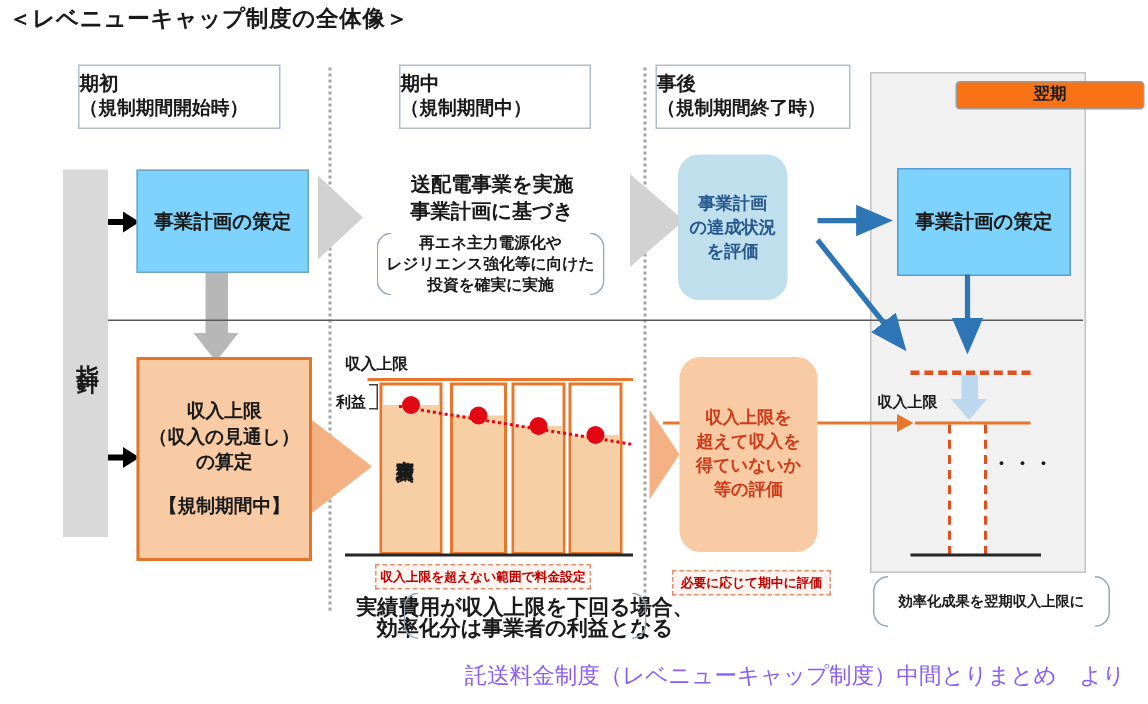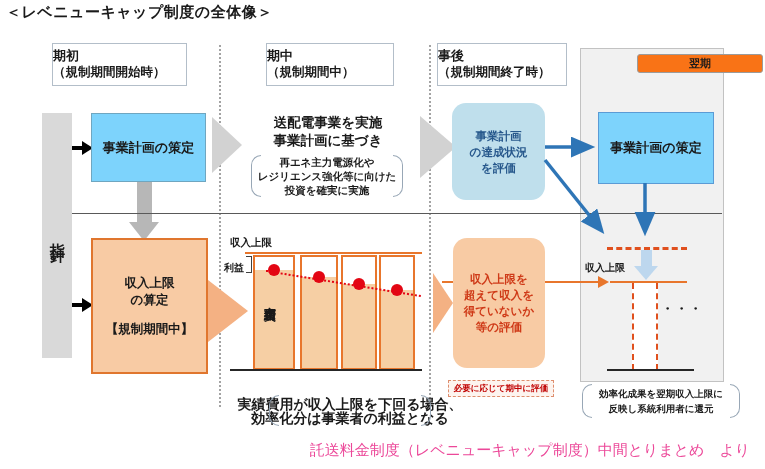--- a/index.html
+++ b/index.html
@@ -4,21 +4,21 @@
 <style>
   html,body{margin:0;padding:0;background:#fff;}
   #stage{position:relative;width:765px;height:469px;background:#fff;overflow:hidden;
          font-family:"Liberation Sans","DejaVu Sans",sans-serif;color:#1a1a1a;}
   .abs{position:absolute;}
   .ctr{display:flex;flex-direction:column;align-items:center;justify-content:center;text-align:center;}
   .nowrap{white-space:nowrap;}
 
   
   #title{left:6px;top:3px;font-size:15px;font-weight:bold;letter-spacing:.5px;text-align:center;}
-  #caption{left:300px;top:441px;width:460px;text-align:center;font-size:15px;color:#ec4899;}
+  #caption{left:300px;top:441px;width:460px;text-align:center;font-size:15px;color:#8b5cf6;}
 
   
   .hdr{background:#fff;border:1px solid #b3bec9;font-weight:bold;}
   .hdr .l1{font-size:13px;line-height:16px;padding-top:4px;}
   .hdr .l2{font-size:12.5px;line-height:17px;}
   #hdr1{left:52px;top:43px;width:133px;height:41px;}
   #hdr2{left:266px;top:43px;width:126px;height:41px;}
   #hdr3{left:437px;top:43px;width:128px;height:41px;}
 
   
@@ -41,21 +41,21 @@
          border-left:11px solid #000;z-index:2;}
 
   
   .bluebox{background:#7dd3fc;border:1.5px solid #6fa6c0;font-weight:bold;font-size:13px;z-index:2;}
   #plan1{left:91px;top:113px;width:113px;height:67px;}
   #plan4{left:598px;top:112px;width:114px;height:70px;border-color:#5b9bd5;z-index:2;}
   #capbox{left:91px;top:238px;width:113px;height:132px;background:#f8cba4;border:2px solid #e0762e;
           font-weight:bold;font-size:12.5px;line-height:17px;z-index:2;}
   #capbox .gap{height:12px;}
   .roundbox{border-radius:14px;font-weight:bold;font-size:11.5px;line-height:16px;z-index:2;}
-  #achieve{left:452px;top:103px;width:93px;height:97px;background:#bfdfec;color:#27588c;}
+  #achieve{left:452px;top:103px;width:73px;height:97px;background:#bfdfec;color:#27588c;}
   #revenue{left:453px;top:238px;width:92px;height:130px;background:#f8cba4;color:#cf3a18;}
 
   
   .chev{width:0;height:0;z-index:2;}
   #chevg1{left:212px;top:117px;border-top:28px solid transparent;border-bottom:28px solid transparent;border-left:30px solid #d2d2d2;}
   #chevg2{left:420px;top:116px;border-top:31px solid transparent;border-bottom:31px solid transparent;border-left:36px solid #d2d2d2;}
   #chevo1{left:208px;top:280px;border-top:31px solid transparent;border-bottom:31px solid transparent;border-left:40px solid #f4b183;}
   #chevo2{left:433px;top:273px;border-top:30px solid transparent;border-bottom:30px solid transparent;border-left:20px solid #f4b183;}
 
   
@@ -146,20 +146,21 @@
   <div class="abs bstem" style="left:72px;top:303px;width:10px;"></div>
   <div class="abs bhead" style="left:82px;top:298px;"></div>
 
   <div class="abs ctr bluebox" id="plan1">
     <span>事業計画の策定</span>
   </div>
   <div class="abs" id="gdstem"></div>
   <div class="abs" id="gdhead"></div>
   <div class="abs ctr" id="capbox">
     <div>収入上限</div>
+    <div>（収入の見通し）</div>
     <div>の算定</div>
     <div class="gap"></div>
     <div>【規制期間中】</div>
   </div>
 
   <div class="abs chev" id="chevg1"></div>
   <div class="abs chev" id="chevg2"></div>
   <div class="abs chev" id="chevo1"></div>
   <div class="abs chev" id="chevo2"></div>
 
@@ -191,20 +192,21 @@
         <div class="dot" style="bottom: 78px;"></div>
       </div>
       <div class="bar" style="left: 379px; width: 36px;">
         <div class="bar-fill" style="height: 78px;"></div>
         <div class="dot" style="bottom: 72px;"></div>
       </div>
     </div>
   <div class="abs" id="trend"></div>
   <div class="abs" id="cost-label">実績費用</div>
   <div class="abs" id="baseline2"></div>
+  <div class="abs rednote" id="pricenote">収入上限を超えない範囲で料金設定</div>
   <div class="abs ctr bnote" id="effnote">
     <div class="nowrap">実績費用が収入上限を下回る場合、</div>
     <div class="nowrap">効率化分は事業者の利益となる</div>
   </div>
 
   <div class="abs ctr roundbox" id="achieve">
     <div>事業計画</div>
     <div>の達成状況</div>
     <div>を評価</div>
   </div>
@@ -235,17 +237,16 @@
   <div class="abs" id="dashline4"></div>
   <div class="abs" id="cap-label4">収入上限</div>
   <div class="abs" id="fatstem"></div>
   <div class="abs" id="fathead"></div>
   <div class="abs" id="capline4"></div>
   <div class="abs" id="dashbar"></div>
   <div class="abs" id="ellipsis">・・・</div>
   <div class="abs" id="baseline4"></div>
   <div class="abs ctr bnote" id="retnote">
     <div class="nowrap">効率化成果を翌期収入上限に</div>
-    <div class="nowrap">反映し系統利用者に還元</div>
   </div>
 
   <div class="abs" id="caption">託送料金制度（レベニューキャップ制度）中間とりまとめ　より</div>
 </div>
 
 </body></html>

